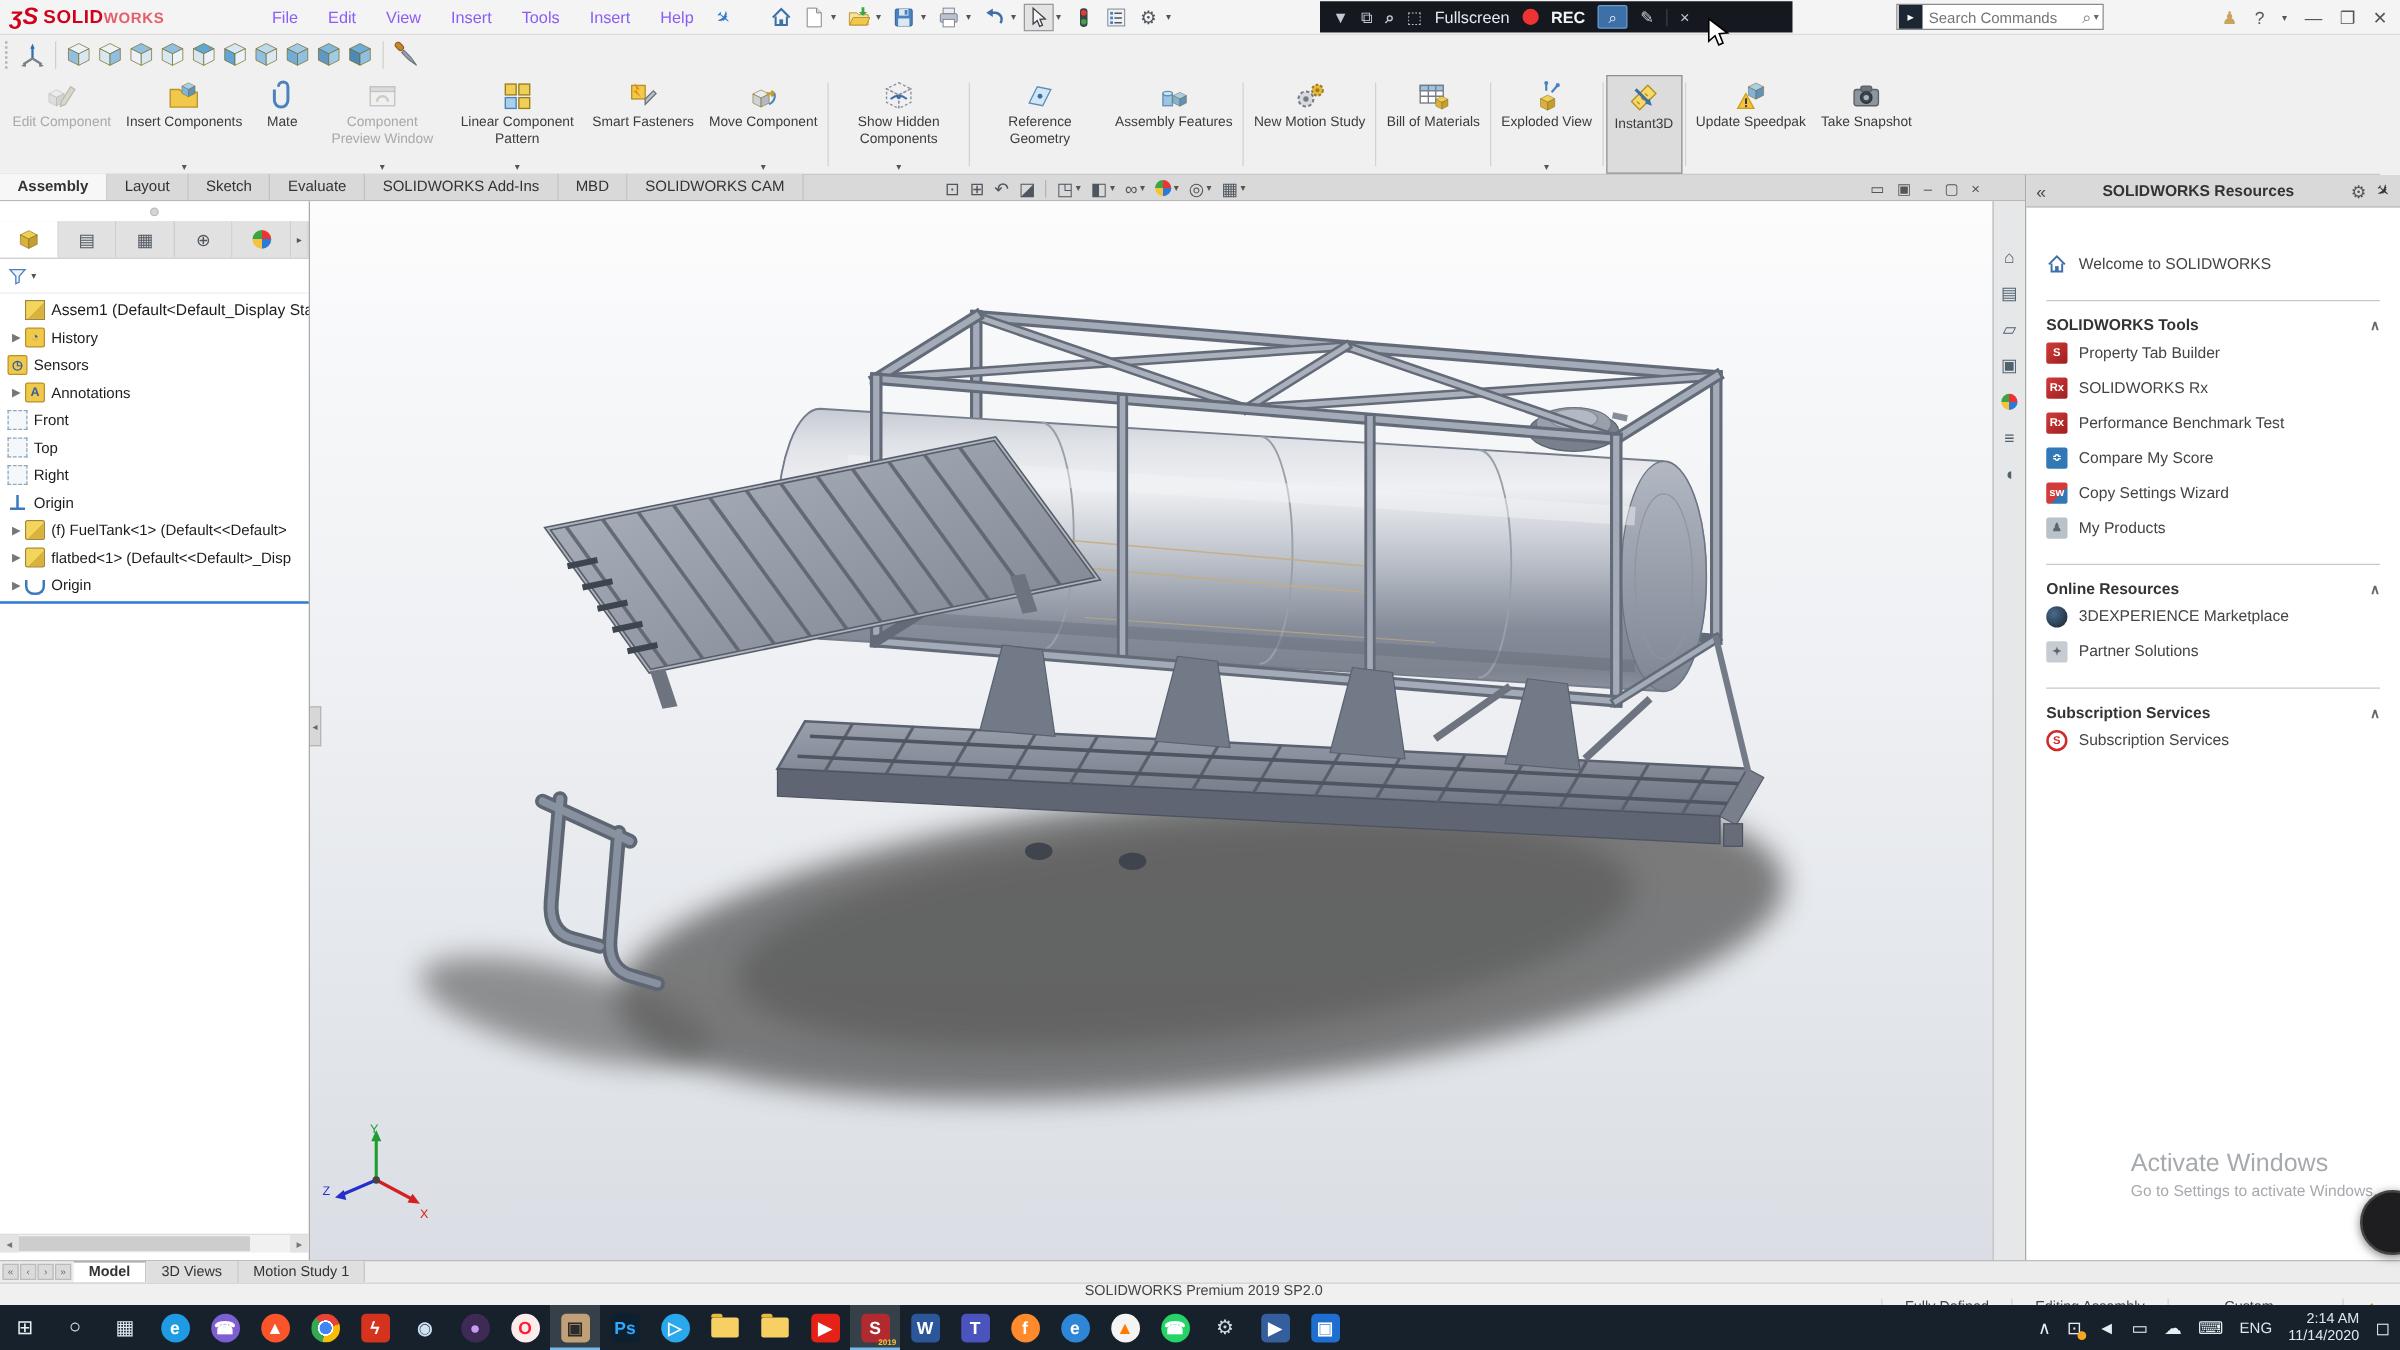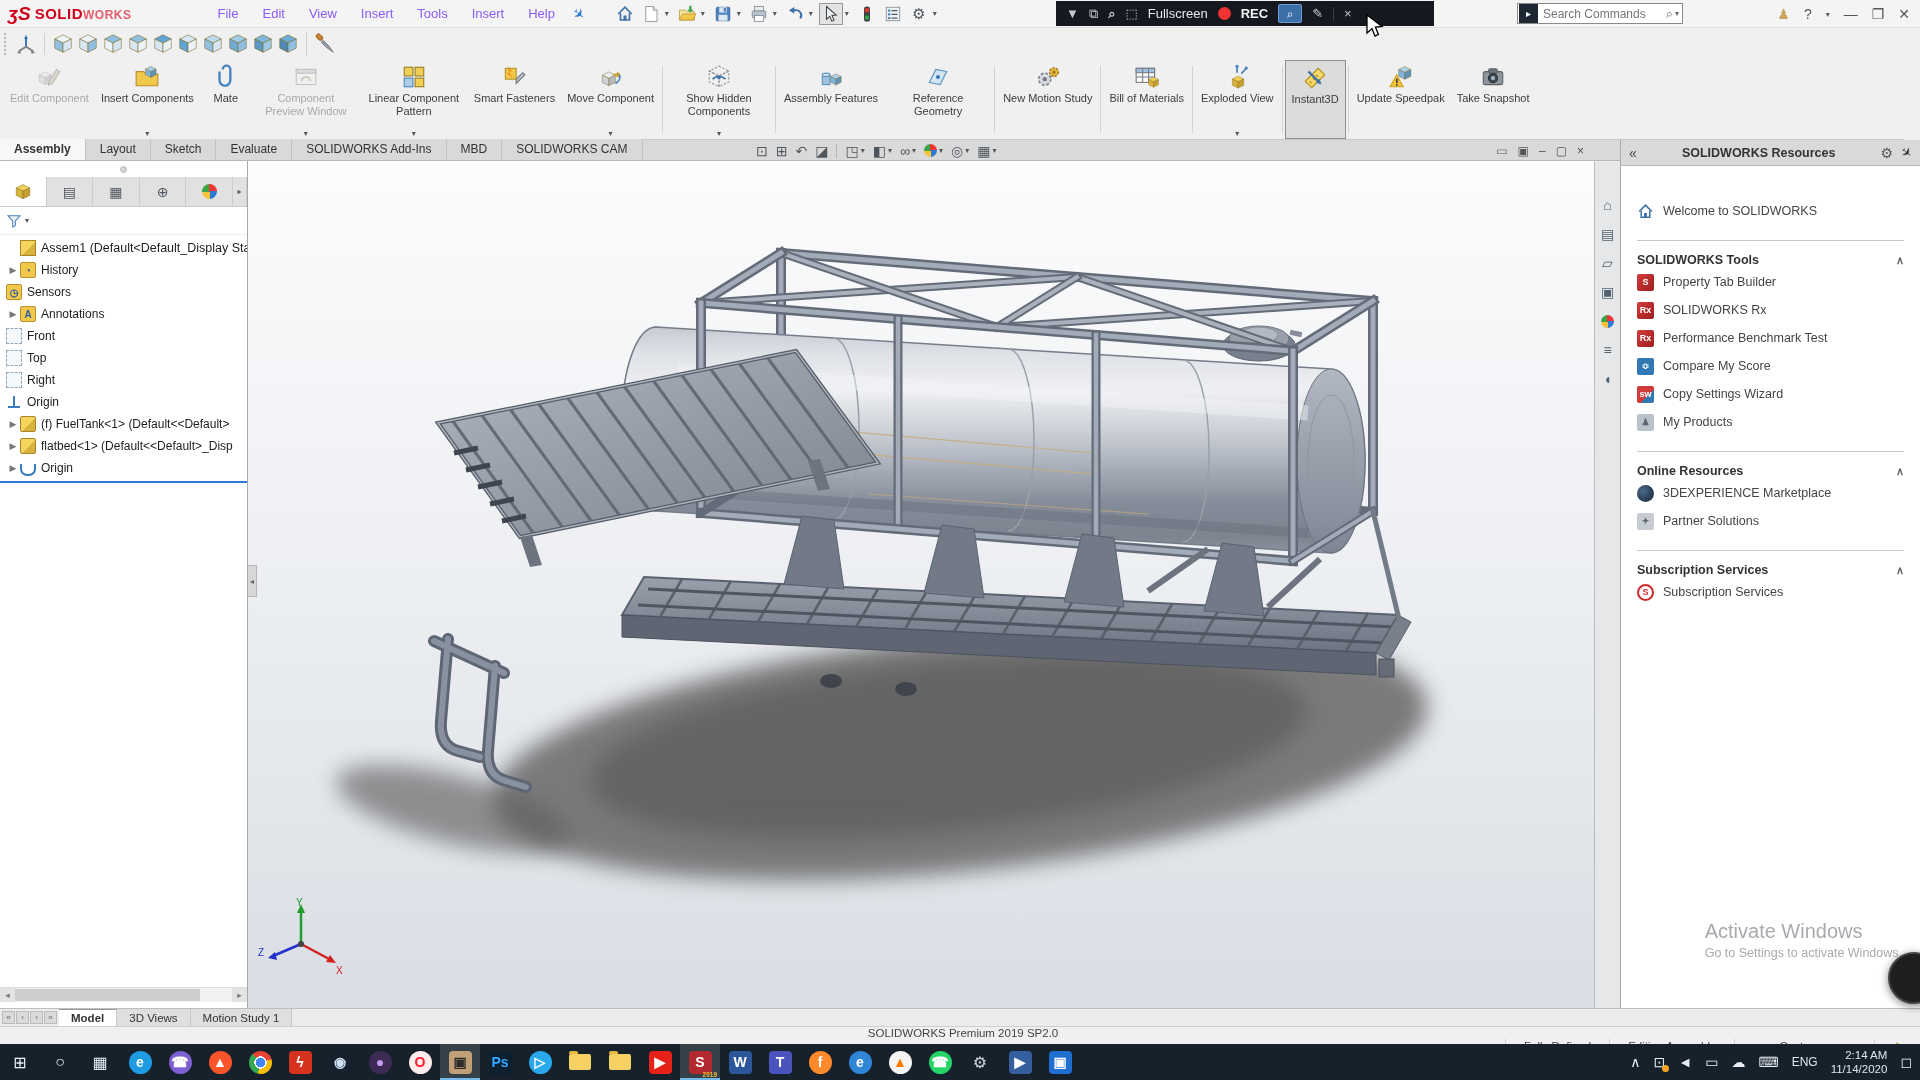--- a/index.html
+++ b/index.html
@@ -526,29 +526,29 @@
     <div class="rbtn">
         <svg class="ric">
           <use href="#ghost"></use>
         </svg>
         <span class="lab">Show Hidden Components</span>
         <span class="car">▾</span>
       </div>
     <span class="vr"></span>
     <div class="rbtn">
         <svg class="ric">
+          <use href="#plane"></use>
+        </svg>
+        <span class="lab">Reference Geometry</span>
+      </div>
+    <div class="rbtn">
+        <svg class="ric">
           <use href="#feat"></use>
         </svg>
         <span class="lab">Assembly Features</span>
-      </div>
-    <div class="rbtn">
-        <svg class="ric">
-          <use href="#plane"></use>
-        </svg>
-        <span class="lab">Reference Geometry</span>
       </div>
     <span class="vr"></span>
     <div class="rbtn">
         <svg class="ric">
           <use href="#gears"></use>
         </svg>
         <span class="lab">New Motion Study</span>
       </div>
     <span class="vr"></span>
     <div class="rbtn">

